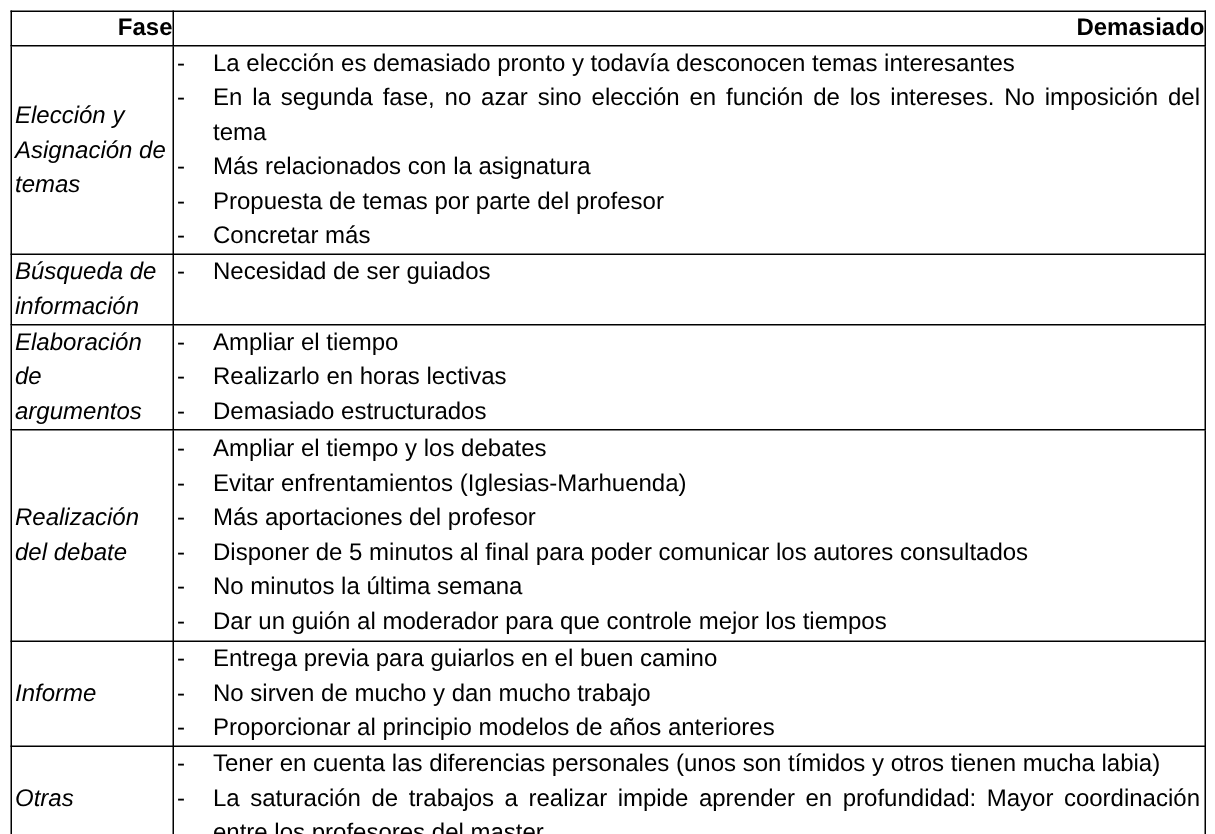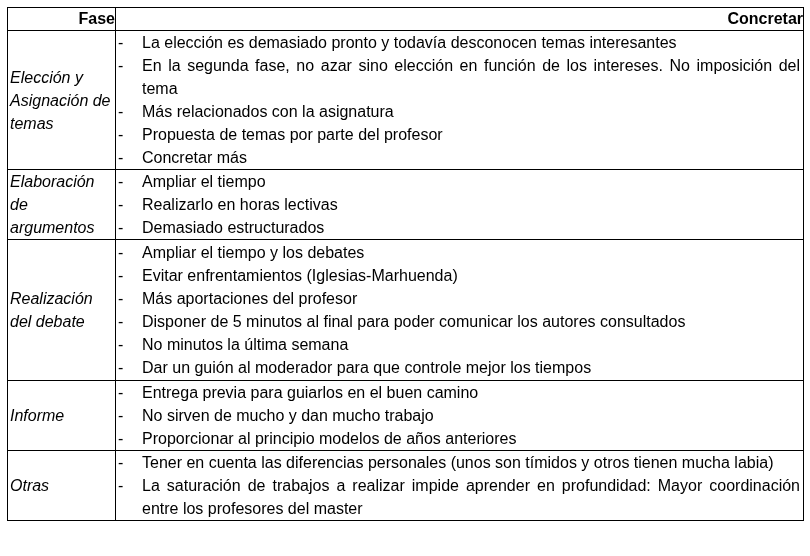--- a/index.html
+++ b/index.html
@@ -75,38 +75,46 @@
 <body>
 
 <table class="doc-table">
   <colgroup>
     <col class="col-fase">
     <col>
   </colgroup>
   <thead>
     <tr>
       <th>Fase</th>
-      <th>Concretar</th>
+      <th>Demasiado</th>
     </tr>
   </thead>
   <tbody>
 
     <tr class="r1">
       <td class="fase-cell">Elección y Asignación de temas</td>
       <td class="resp-cell">
         <ul class="resp-list">
           <li class="resp-item"><span class="dash">-</span><span>La elección es demasiado pronto y todavía desconocen temas interesantes</span></li>
           <li class="resp-item"><span class="dash">-</span><span>En la segunda fase, no azar sino elección en función de los intereses. No imposición del tema</span></li>
           <li class="resp-item"><span class="dash">-</span><span>Más relacionados con la asignatura</span></li>
           <li class="resp-item"><span class="dash">-</span><span>Propuesta de temas por parte del profesor</span></li>
           <li class="resp-item"><span class="dash">-</span><span>Concretar más</span></li>
         </ul>
       </td>
     </tr>
 
+    <tr class="r2">
+      <td class="fase-cell">Búsqueda de información</td>
+      <td class="resp-cell">
+        <ul class="resp-list">
+          <li class="resp-item"><span class="dash">-</span><span>Necesidad de ser guiados</span></li>
+        </ul>
+      </td>
+    </tr>
 
     <tr class="r3">
       <td class="fase-cell">Elaboración de argumentos</td>
       <td class="resp-cell">
         <ul class="resp-list">
           <li class="resp-item"><span class="dash">-</span><span>Ampliar el tiempo</span></li>
           <li class="resp-item"><span class="dash">-</span><span>Realizarlo en horas lectivas</span></li>
           <li class="resp-item"><span class="dash">-</span><span>Demasiado estructurados</span></li>
         </ul>
       </td>

